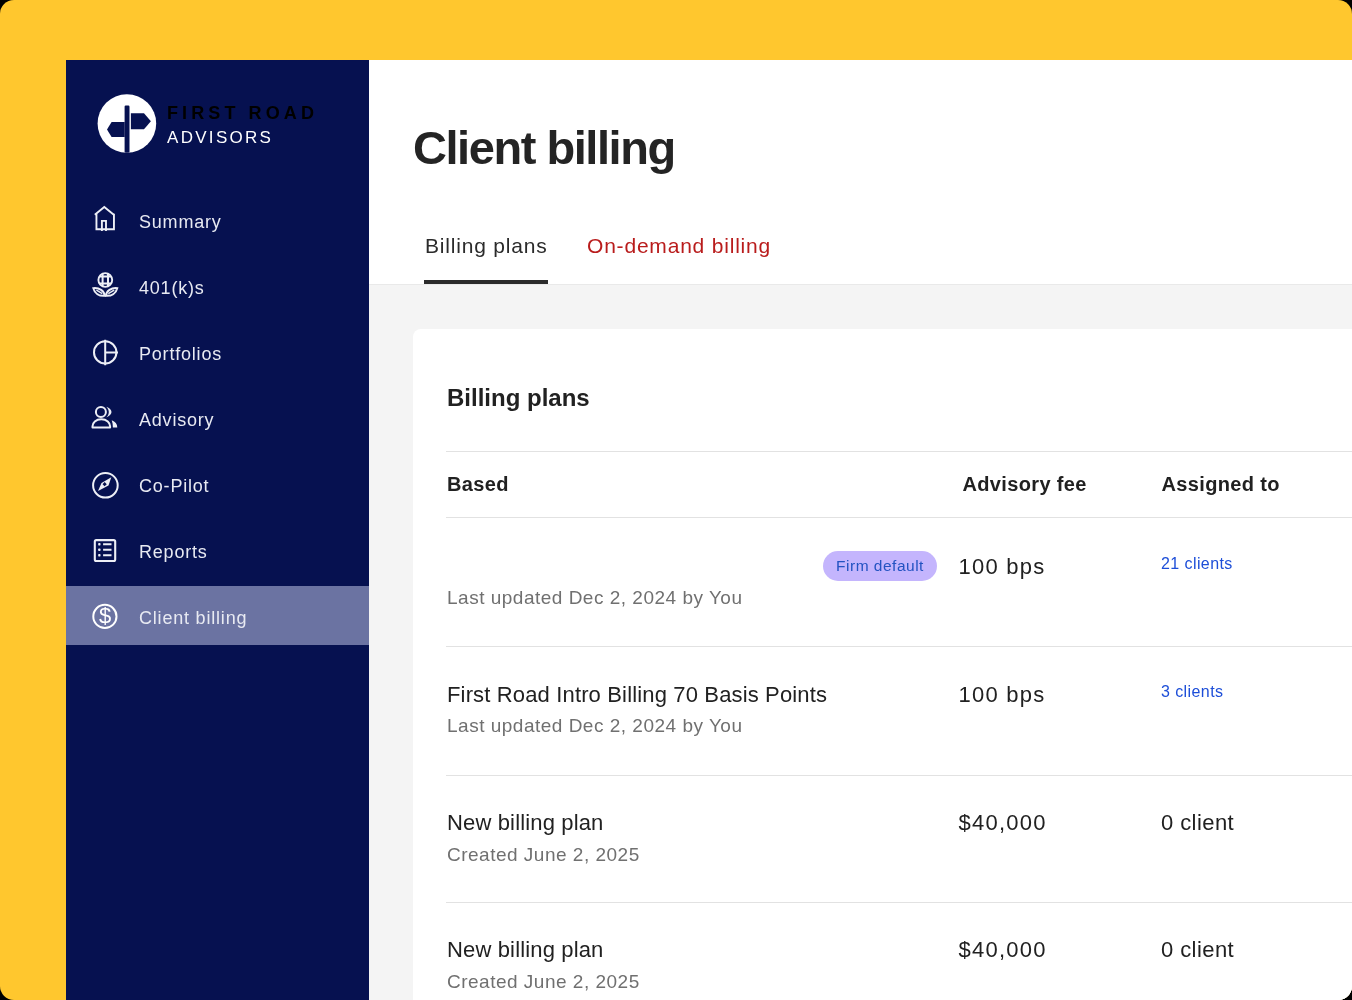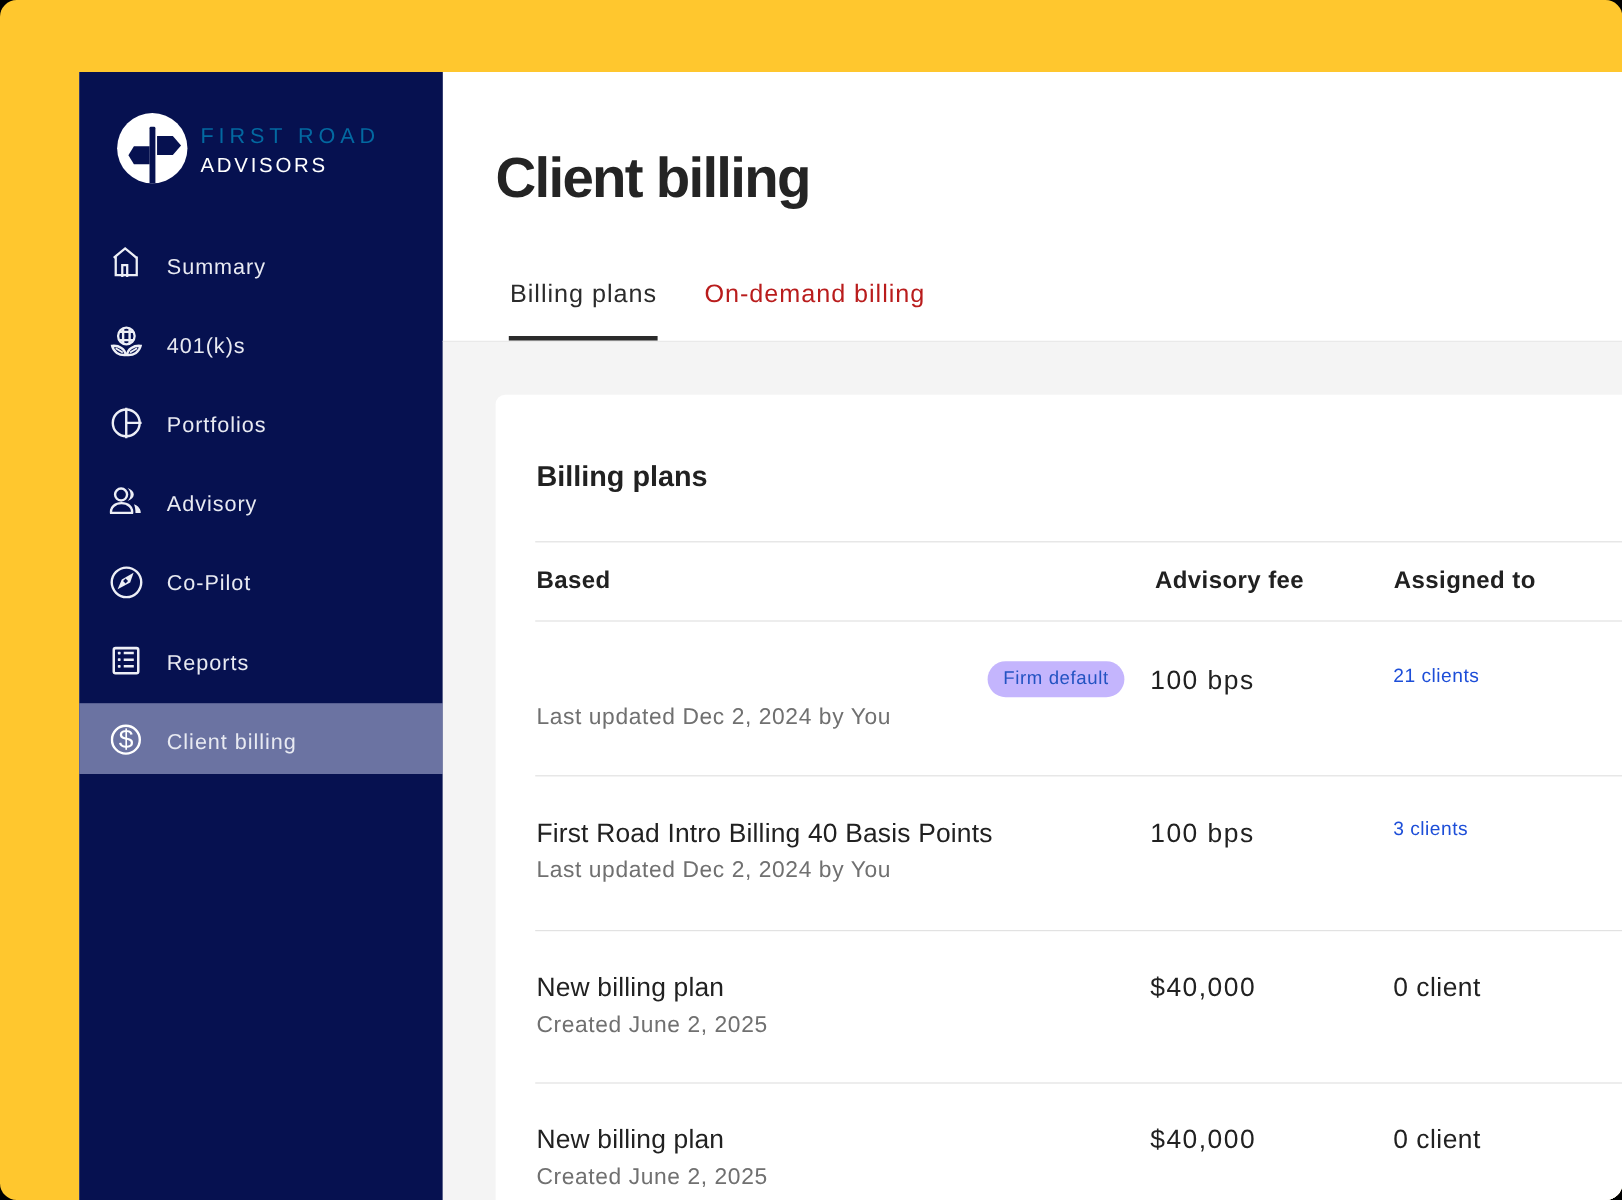--- a/index.html
+++ b/index.html
@@ -5,21 +5,21 @@
   * { margin:0; padding:0; box-sizing:border-box; }
   html,body { width:1352px; height:1000px; background:#000; overflow:hidden;
     font-family:"Liberation Sans", sans-serif; }
   .frame { position:absolute; left:0; top:0; width:1352px; height:1000px;
     background:#FFC72E; border-radius:14px; overflow:hidden; }
   .abs { position:absolute; }
   .app { left:66px; top:60px; right:0; bottom:0; background:#fff; }
   .sidebar { left:66px; top:60px; width:303px; bottom:0; background:#061150; }
   .navlabel { color:#E8EAF2; font-size:18px; line-height:1; letter-spacing:0.8px; }
   .selbg { left:66px; top:586px; width:303px; height:59px; background:#6B73A2; }
-  .logotxt1 { color:#0369a1; font-size:18px; font-weight:normal; letter-spacing:4.1px; line-height:1; }
+  .logotxt1 { color:#000000; font-size:18px; font-weight:bold; letter-spacing:4.1px; line-height:1; }
   .logotxt2 { color:#fff; font-size:17px; letter-spacing:2.3px; line-height:1; }
   h1 { color:#242424; font-size:47px; font-weight:bold; line-height:1; letter-spacing:-1.45px; }
   .tab { font-size:21px; line-height:1; letter-spacing:0.8px; }
   .tab.active { color:#2B2B2B; }
   .tab.inactive { color:#b91c1c; }
   .underline { left:424px; top:280.4px; width:124px; height:3.4px; background:#2B2B2B; }
   .graybg { left:369px; top:284px; right:0; bottom:0; background:#F4F4F4; border-top:1px solid #E9E9E9; }
   .card { left:413px; top:329px; width:1000px; height:740px; background:#fff; border-radius:8px; }
   .cardtitle { color:#212121; font-size:24px; font-weight:bold; line-height:1; }
   .divider { height:1px; background:#E2E2E2; left:446px; right:0; }
@@ -132,21 +132,21 @@
   <div class="abs th" style="left:962.5px; top:473.5px;">Advisory fee</div>
   <div class="abs th" style="left:1161.5px; top:473.5px;">Assigned to</div>
   <div class="abs divider" style="top:517px;"></div>
 
   <div class="abs badge">Firm default</div>
   <div class="abs rowsub" style="left:447px; top:588.4px;">Last updated Dec 2, 2024 by You</div>
   <div class="abs val" style="left:958.5px; top:556px;">100 bps</div>
   <div class="abs link" style="left:1161px; top:556px;">21 clients</div>
   <div class="abs divider" style="top:646px;"></div>
 
-  <div class="abs rowtitle" style="left:447px; top:684.3px;">First Road Intro Billing 40 Basis Points</div>
+  <div class="abs rowtitle" style="left:447px; top:684.3px;">First Road Intro Billing 70 Basis Points</div>
   <div class="abs rowsub" style="left:447px; top:716.4px;">Last updated Dec 2, 2024 by You</div>
   <div class="abs val" style="left:958.5px; top:684.3px;">100 bps</div>
   <div class="abs link" style="left:1161px; top:684.3px;">3 clients</div>
   <div class="abs divider" style="top:775px;"></div>
 
   <div class="abs rowtitle" style="left:447px; top:811.9px;">New billing plan</div>
   <div class="abs rowsub" style="left:447px; top:845.4px;">Created June 2, 2025</div>
   <div class="abs val" style="left:958.5px; top:811.9px;">$40,000</div>
   <div class="abs val2" style="left:1161px; top:811.9px;">0 client</div>
   <div class="abs divider" style="top:902px;"></div>

